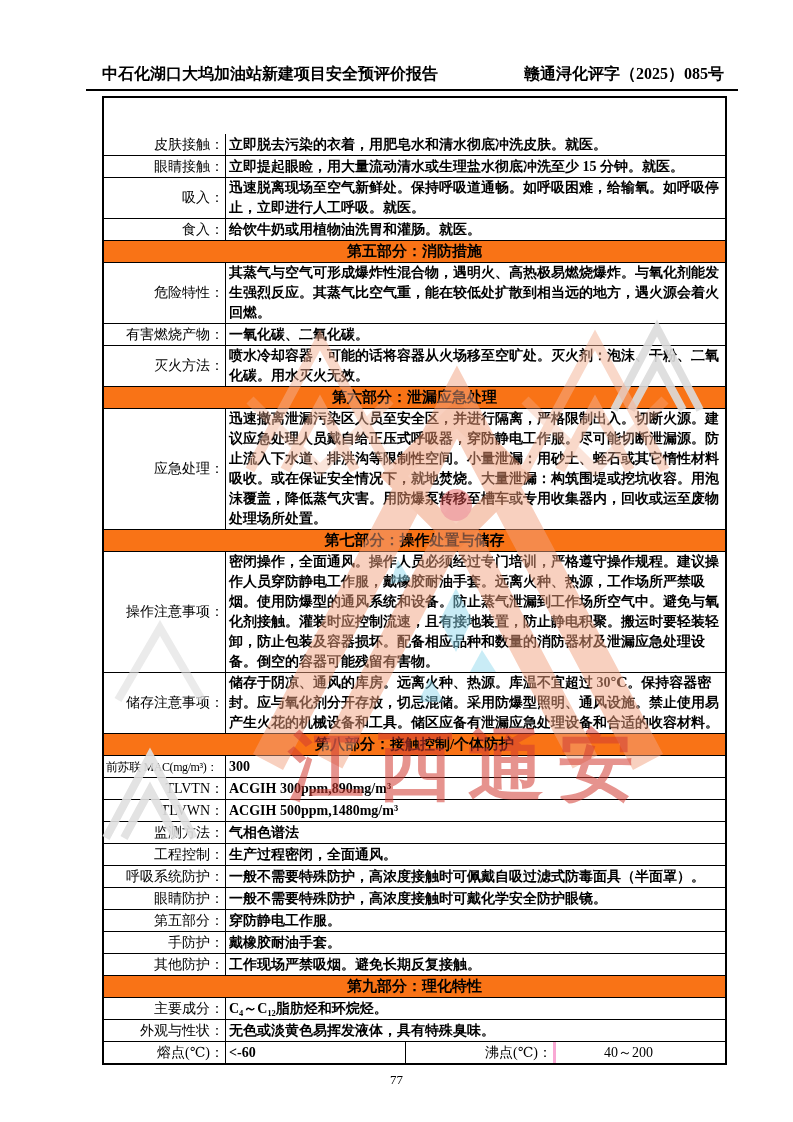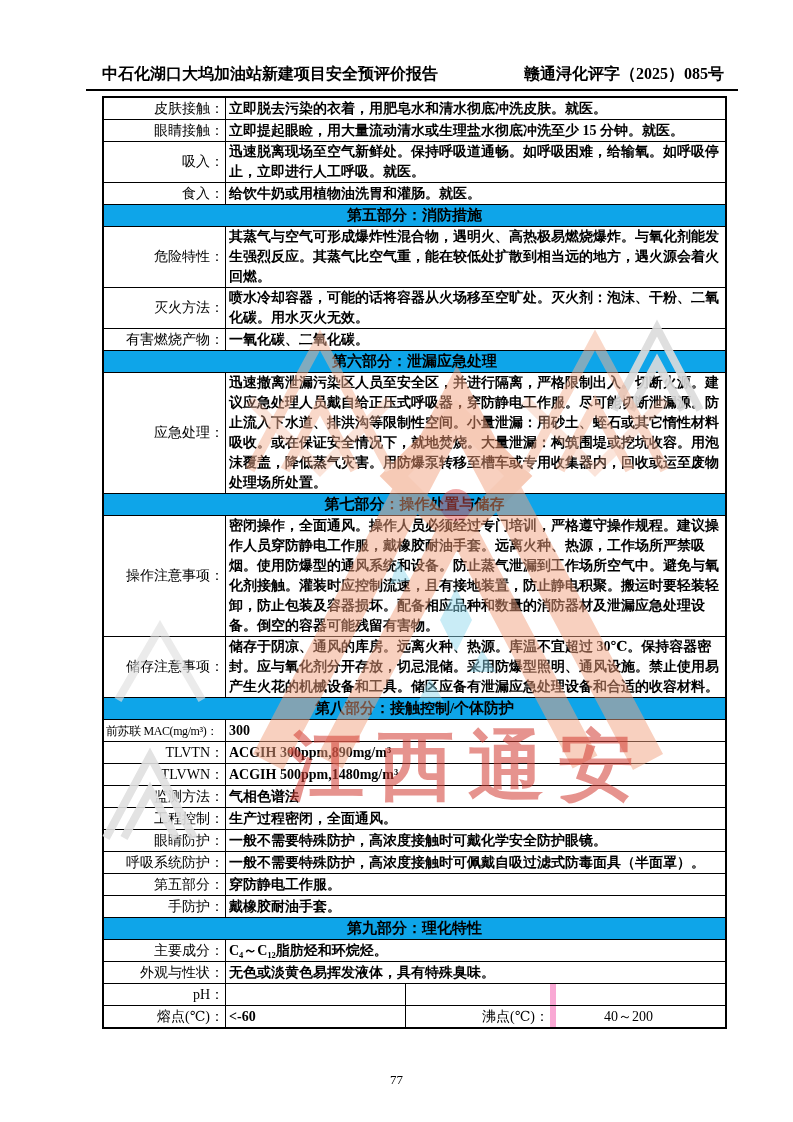--- a/index.html
+++ b/index.html
@@ -21,42 +21,42 @@
   }
   .hdr .l{padding-left:16px;}
   .hdr .r{padding-right:14px;}
   
   .tbl{
     position:absolute;left:102px;top:96px;width:621px;
     border:2px solid #000;
     font-size:14px;
   }
   .row{display:flex;align-items:stretch;border-top:1px solid #000;min-height:21px;}
-  .row:first-child{border-top:none;}
+  .row:first-child{border-top:none;margin-top:36px;}
   .lbl{
     flex:0 0 122px;max-width:122px;box-sizing:border-box;
     border-right:1px solid #000;
     display:flex;align-items:center;justify-content:flex-end;
     text-align:right;padding:0 1px 0 2px;line-height:20px;
   }
   .lbl.left{justify-content:flex-start;text-align:left;}
   .lbl.small{font-size:12px;letter-spacing:-0.4px;}
   .val{
     flex:1;box-sizing:border-box;
     padding:0 3px;line-height:20px;
     display:flex;align-items:center;flex-wrap:wrap;font-weight:bold;
   }
   .val.multi{display:block;}
   .sect{
     flex:1;text-align:center;font-weight:bold;
-    background:#0ea5e9;line-height:21px;font-size:15px;
+    background:#f97316;line-height:21px;font-size:15px;
   }
   .lbl2{
     flex:0 0 151px;max-width:151px;box-sizing:border-box;
-    border-left:1px solid #000;border-right:6px solid #f9a8d4;
+    border-left:1px solid #000;border-right:3px solid #f9a8d4;
     display:flex;align-items:center;justify-content:flex-end;
     text-align:right;padding:0 1px;line-height:20px;
   }
   .val2{
     flex:0 0 124px;max-width:124px;box-sizing:border-box;
     display:flex;align-items:center;padding:0 3px;line-height:20px;margin-left:45px;
   }
   
   .pgnum{
     position:absolute;left:0;top:1040px;width:793px;
@@ -96,27 +96,27 @@
 
     <div class="row">
       <div class="sect">第五部分：消防措施</div>
     </div>
 
     <div class="row">
       <div class="lbl">危险特性：</div>
       <div class="val multi">其蒸气与空气可形成爆炸性混合物，遇明火、高热极易燃烧爆炸。与氧化剂能发生强烈反应。其蒸气比空气重，能在较低处扩散到相当远的地方，遇火源会着火回燃。</div>
     </div>
     <div class="row">
+      <div class="lbl">有害燃烧产物：</div>
+      <div class="val">一氧化碳、二氧化碳。</div>
+    </div>
+    <div class="row">
       <div class="lbl">灭火方法：</div>
       <div class="val multi">喷水冷却容器，可能的话将容器从火场移至空旷处。灭火剂：泡沫、干粉、二氧化碳。用水灭火无效。</div>
     </div>
-    <div class="row">
-      <div class="lbl">有害燃烧产物：</div>
-      <div class="val">一氧化碳、二氧化碳。</div>
-    </div>
 
     <div class="row">
       <div class="sect">第六部分：泄漏应急处理</div>
     </div>
 
     <div class="row">
       <div class="lbl">应急处理：</div>
       <div class="val multi">迅速撤离泄漏污染区人员至安全区，并进行隔离，严格限制出入。切断火源。建议应急处理人员戴自给正压式呼吸器，穿防静电工作服。尽可能切断泄漏源。防止流入下水道、排洪沟等限制性空间。小量泄漏：用砂土、蛭石或其它惰性材料吸收。或在保证安全情况下，就地焚烧。大量泄漏：构筑围堤或挖坑收容。用泡沫覆盖，降低蒸气灾害。用防爆泵转移至槽车或专用收集器内，回收或运至废物处理场所处置。</div>
     </div>
 
@@ -151,55 +151,53 @@
     </div>
     <div class="row">
       <div class="lbl">监测方法：</div>
       <div class="val">气相色谱法</div>
     </div>
     <div class="row">
       <div class="lbl">工程控制：</div>
       <div class="val">生产过程密闭，全面通风。</div>
     </div>
     <div class="row">
+      <div class="lbl">呼吸系统防护：</div>
+      <div class="val">一般不需要特殊防护，高浓度接触时可佩戴自吸过滤式防毒面具（半面罩）。</div>
+    </div>
+    <div class="row">
       <div class="lbl">眼睛防护：</div>
       <div class="val">一般不需要特殊防护，高浓度接触时可戴化学安全防护眼镜。</div>
     </div>
     <div class="row">
-      <div class="lbl">呼吸系统防护：</div>
-      <div class="val">一般不需要特殊防护，高浓度接触时可佩戴自吸过滤式防毒面具（半面罩）。</div>
-    </div>
-    <div class="row">
       <div class="lbl">第五部分：</div>
       <div class="val">穿防静电工作服。</div>
     </div>
     <div class="row">
       <div class="lbl">手防护：</div>
       <div class="val">戴橡胶耐油手套。</div>
     </div>
+    <div class="row">
+      <div class="lbl">其他防护：</div>
+      <div class="val">工作现场严禁吸烟。避免长期反复接触。</div>
+    </div>
 
     <div class="row">
       <div class="sect">第九部分：理化特性</div>
     </div>
 
     <div class="row">
       <div class="lbl">主要成分：</div>
       <div class="val">C₄～C₁₂脂肪烃和环烷烃。</div>
     </div>
     <div class="row">
       <div class="lbl">外观与性状：</div>
       <div class="val">无色或淡黄色易挥发液体，具有特殊臭味。</div>
     </div>
 
-    <div class="row">
-      <div class="lbl">pH：</div>
-      <div class="val"></div>
-      <div class="lbl2"></div>
-      <div class="val2"></div>
-    </div>
     <div class="row">
       <div class="lbl">熔点(℃)：</div>
       <div class="val">&lt;-60</div>
       <div class="lbl2">沸点(℃)：</div>
       <div class="val2">40～200</div>
     </div>
 
   </div>
 
   <svg class="wm" width="793" height="1122" viewBox="0 0 793 1122">

